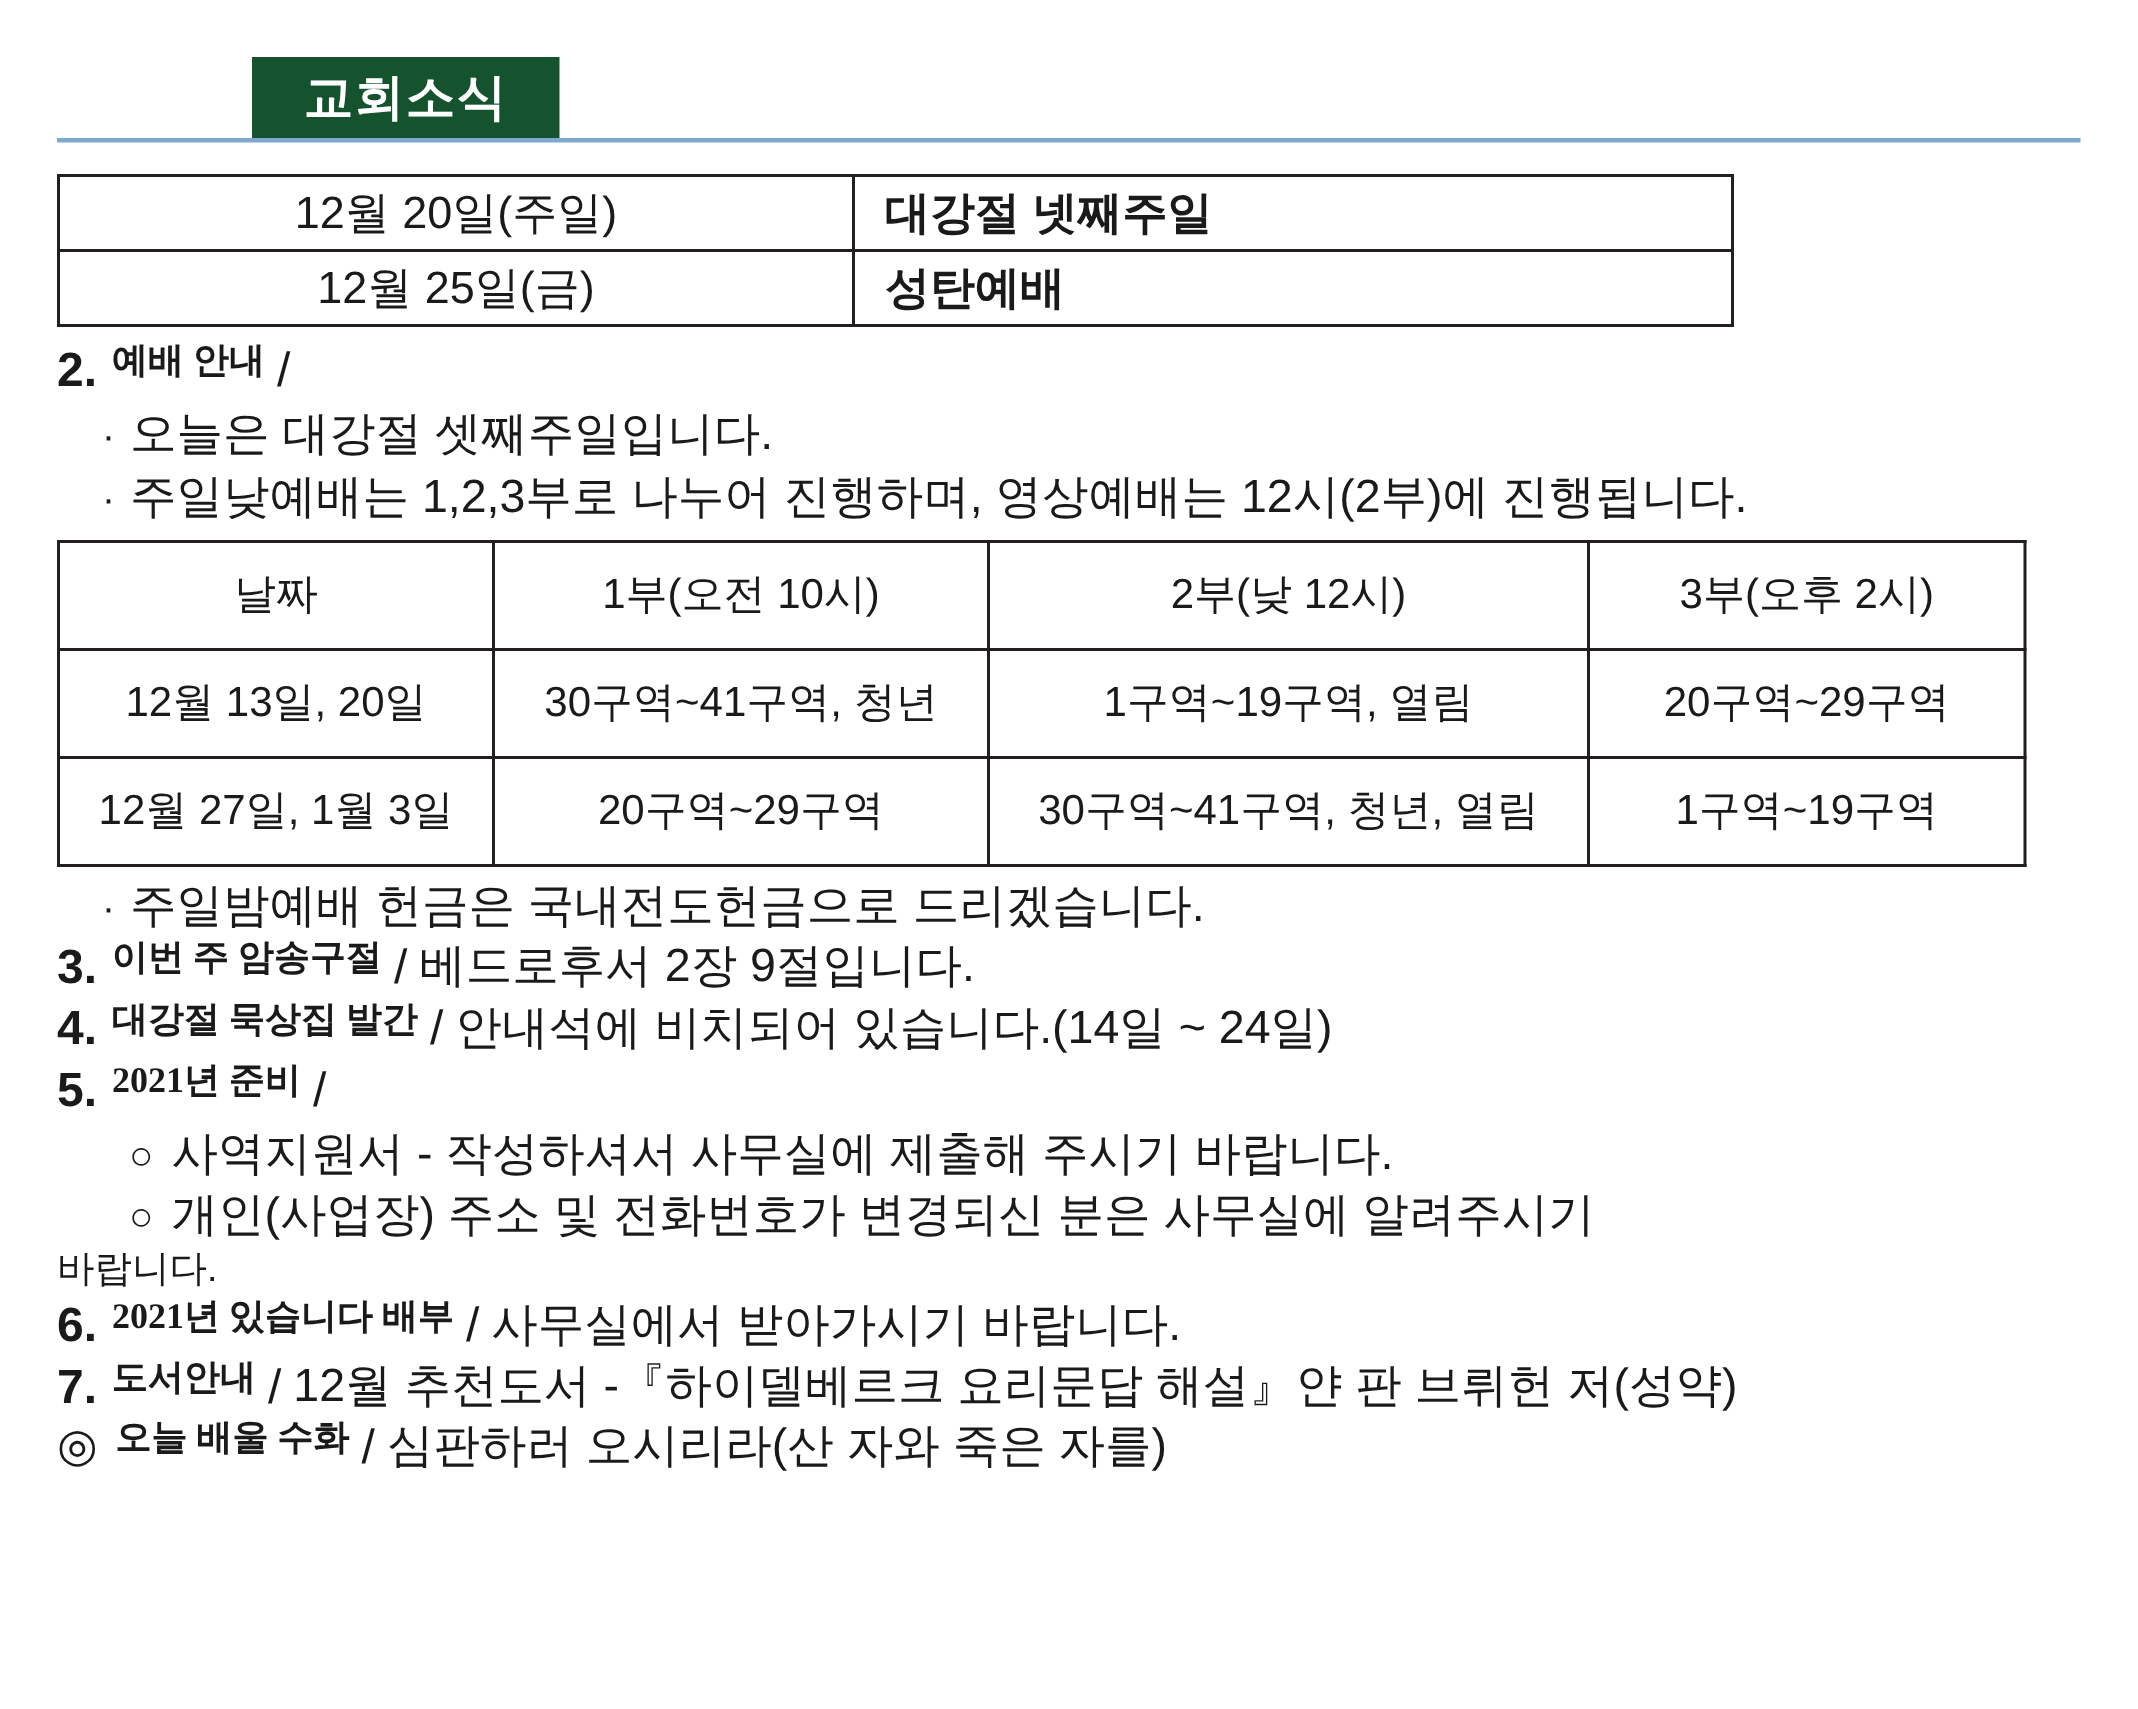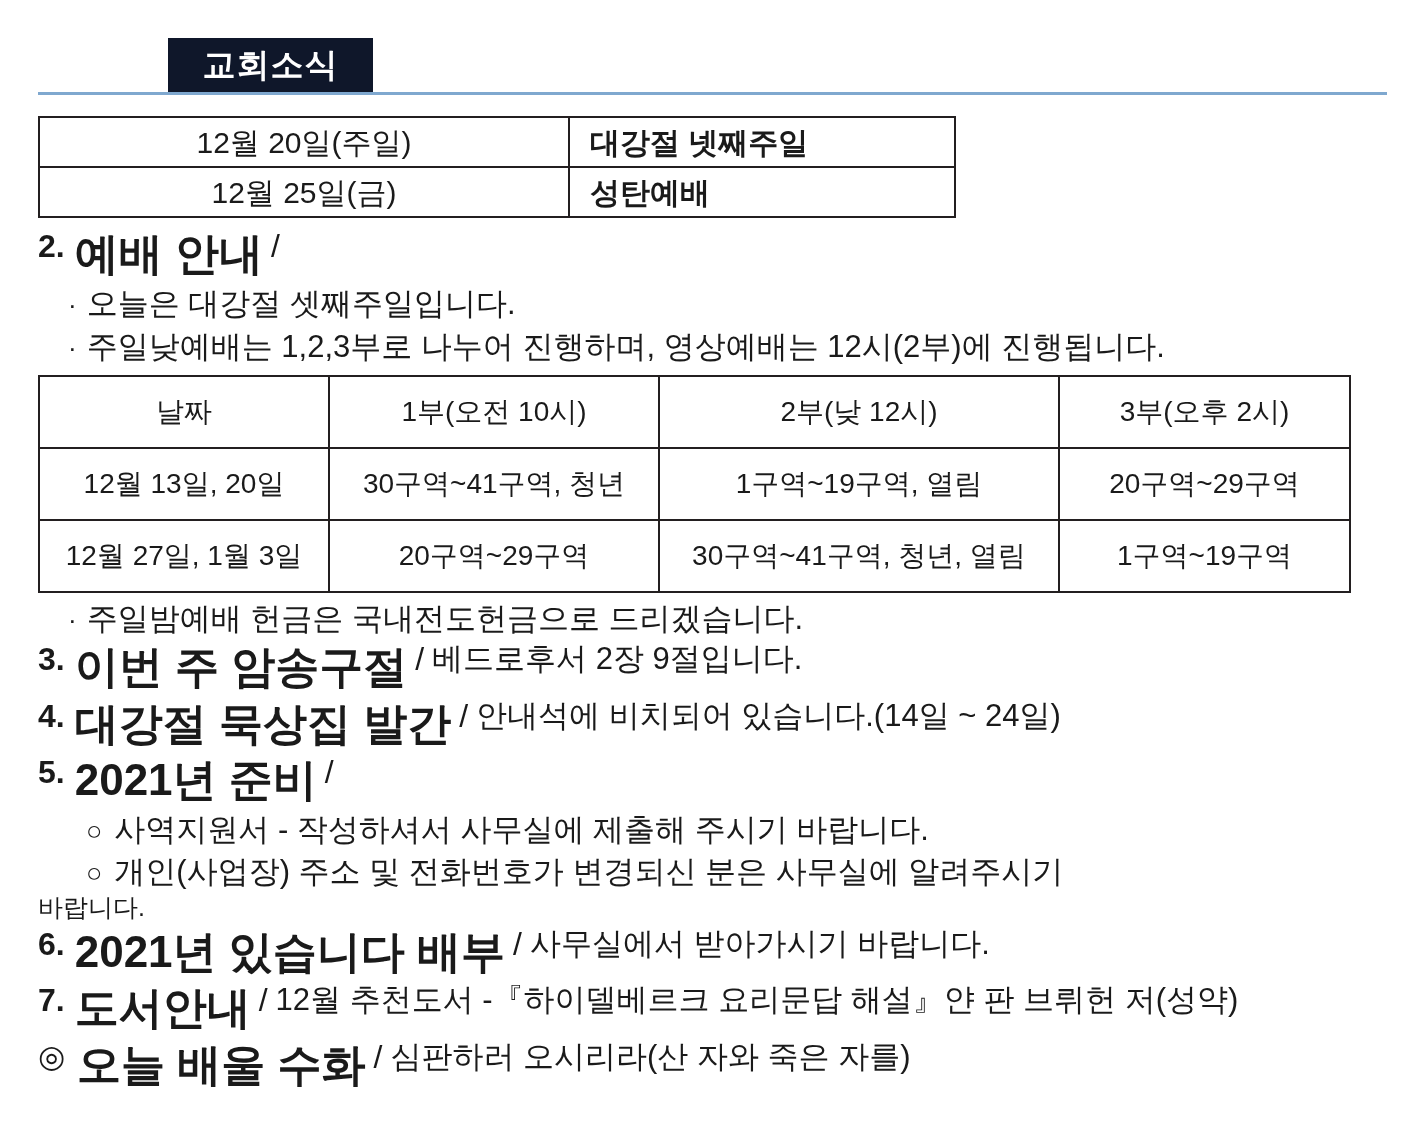--- a/index.html
+++ b/index.html
@@ -32,21 +32,21 @@
     top: 92px;
     height: 3px;
     background: #7fa8cf;
   }
   .header-tab {
     position: absolute;
     left: 168px;
     top: 38px;
     width: 205px;
     height: 54px;
-    background: #0f172a;
+    background: #14532d;
     color: #ffffff;
     font-size: 33px;
     font-weight: bold;
     letter-spacing: 1px;
     display: flex;
     align-items: center;
     justify-content: center;
   }
 
   
@@ -59,24 +59,25 @@
     align-items: flex-start;
   }
 
   .num {
     font-size: 32px;
     font-weight: bold;
     white-space: nowrap;
     line-height: 1.28;
   }
   .heading {
-    font-size: 44px;
+    font-size: 24px;
     font-weight: bold;
     white-space: nowrap;
     line-height: 1.28;
+    font-family: Liberation Serif, serif;
   }
   .sep {
     font-size: 32px;
     font-weight: normal;
     padding: 0 8px;
     line-height: 1.28;
   }
   .normal {
     font-size: 31px;
     font-weight: normal;
@@ -91,21 +92,21 @@
   }
   .sec1-label {
     width: 212px;
     flex: 0 0 212px;
     font-size: 32px;
     font-weight: bold;
     padding-top: 6px;
   }
   table.schedule {
     border-collapse: collapse;
-    width: 918px;
+    width: 1118px;
     table-layout: fixed;
   }
   table.schedule td {
     border: 2px solid #231f20;
     height: 48px;
     font-size: 30px;
     padding: 0 14px;
     line-height: 1.1;
   }
   table.schedule td.date {

